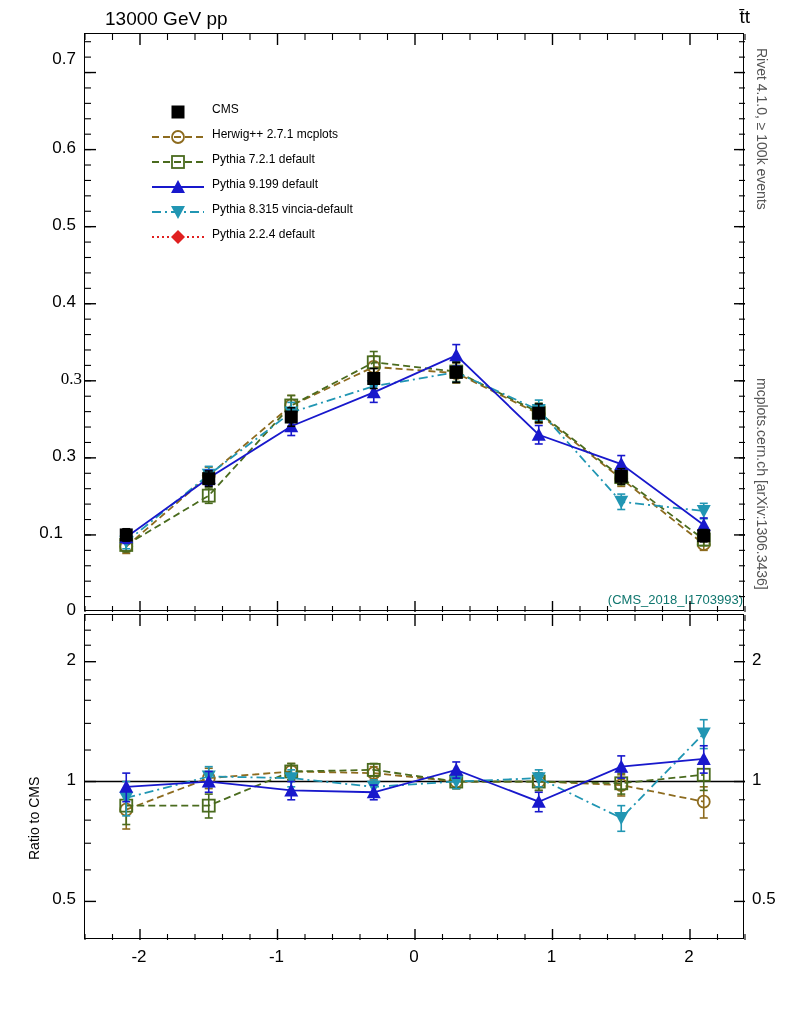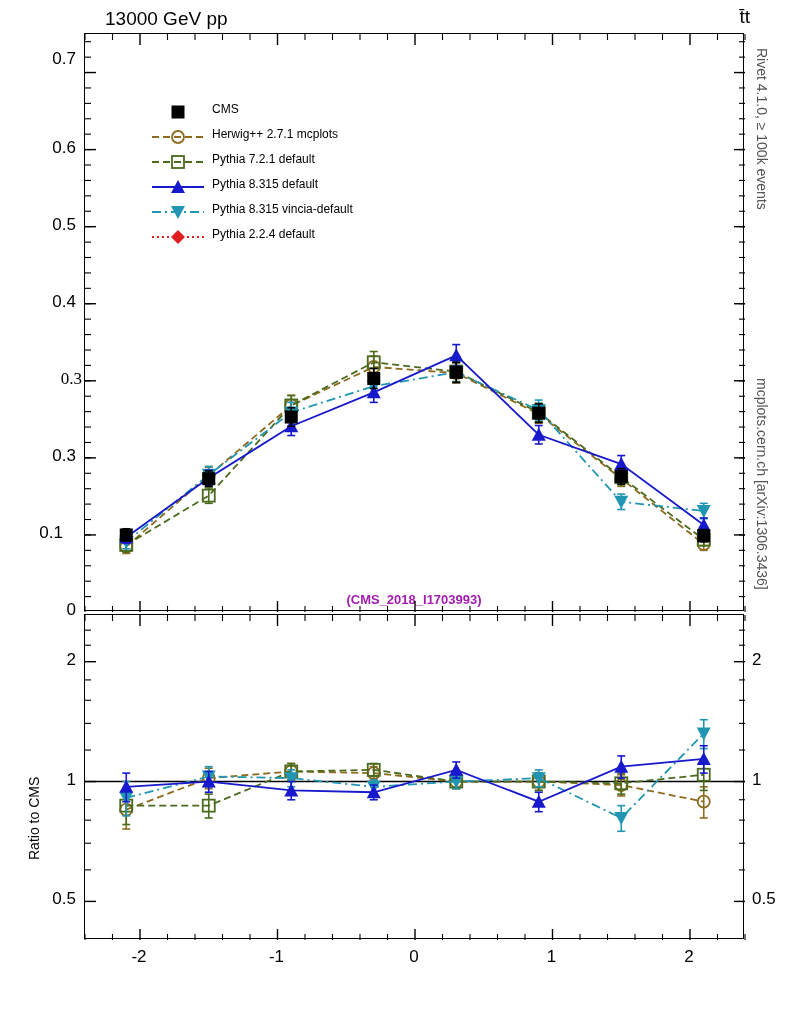--- a/index.html
+++ b/index.html
@@ -14,21 +14,21 @@
 
   .side-top{left:770px;top:48px;transform:rotate(90deg);font-size:14px;fill:#555;color:#555;}
   .side-mid{left:770px;top:378px;transform:rotate(90deg);font-size:14px;color:#555;}
   .ylabel-ratio{left:26px;top:860px;transform:rotate(-90deg);font-size:14px;color:#000;}
 
   
   #mainframe{position:absolute;left:84px;top:33px;width:660px;height:578px;border:1.6px solid #000;box-sizing:border-box;}
   #ratioframe{position:absolute;left:84px;top:614px;width:660px;height:325px;border:1.6px solid #000;box-sizing:border-box;}
 
   .plot-title{position:absolute;left:0;right:0;top:38px;text-align:center;font-size:16px;}
-  .watermark{position:absolute;left:0;right:0;top:558px;text-align:center;font-size:13px;color:#a21caf;font-weight:bold;}
+  .watermark{position:absolute;left:0;right:0;top:558px;text-align:right;font-size:13px;color:#0f766e;}
 
   svg{position:absolute;left:0;top:0;overflow:visible;}
 
   
   .ytick{position:absolute;font-size:17px;text-align:right;width:52px;}
   .xtick{position:absolute;font-size:17px;text-align:center;width:40px;}
   .ytick-r{position:absolute;font-size:17px;text-align:left;width:40px;}
 
   
   #legend{position:absolute;left:150px;top:100px;font-size:15px;}
@@ -385,21 +385,21 @@
             <line x1="2" y1="12" x2="54" y2="12" stroke="#4a6b1e" stroke-width="1.8" stroke-dasharray="7,4"></line>
             <rect x="22" y="6" width="12" height="12" fill="none" stroke="#4a6b1e" stroke-width="1.8"></rect>
           </svg></div>
         <div class="leg-label">Pythia 7.2.1 default</div>
       </div>
       <div class="leg-row">
         <div class="leg-gfx"><svg width="56" height="24" style="position: static;">
             <line x1="2" y1="12" x2="54" y2="12" stroke="#1818cc" stroke-width="1.8"></line>
             <polygon points="28,5 21,18 35,18" fill="#1818cc"></polygon>
           </svg></div>
-        <div class="leg-label">Pythia 8.315 default</div>
+        <div class="leg-label">Pythia 9.199 default</div>
       </div>
       <div class="leg-row">
         <div class="leg-gfx"><svg width="56" height="24" style="position: static;">
             <line x1="2" y1="12" x2="54" y2="12" stroke="#2196b3" stroke-width="1.8" stroke-dasharray="9,4,2,4"></line>
             <polygon points="28,19 21,6 35,6" fill="#2196b3"></polygon>
           </svg></div>
         <div class="leg-label">Pythia 8.315 vincia-default</div>
       </div>
       <div class="leg-row">
         <div class="leg-gfx"><svg width="56" height="24" style="position: static;">

